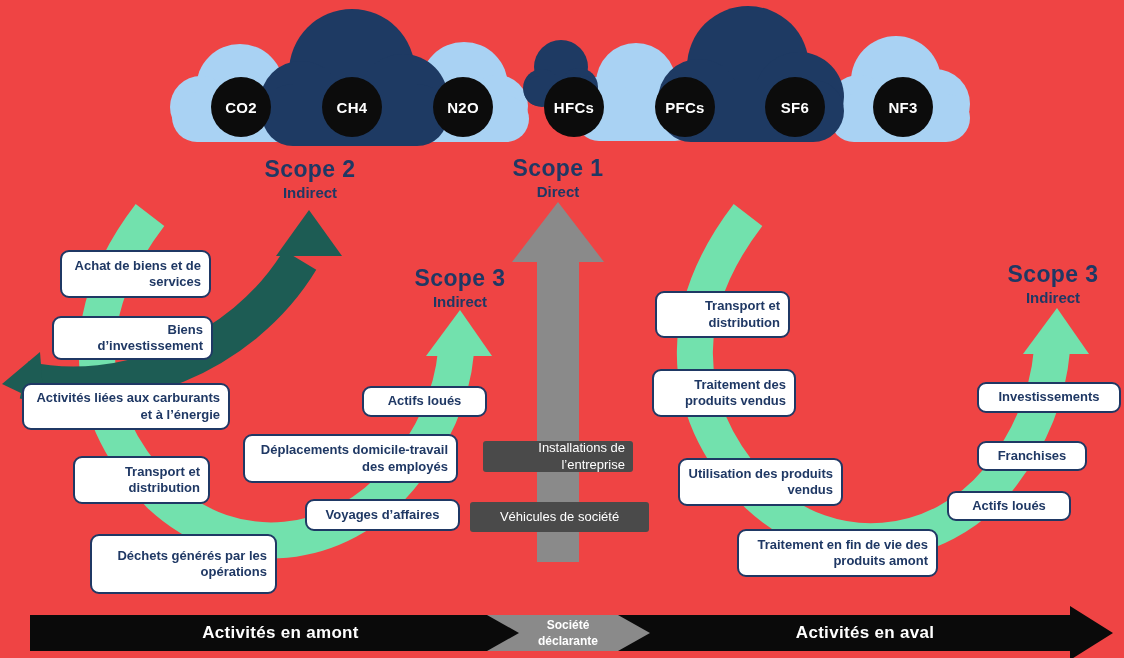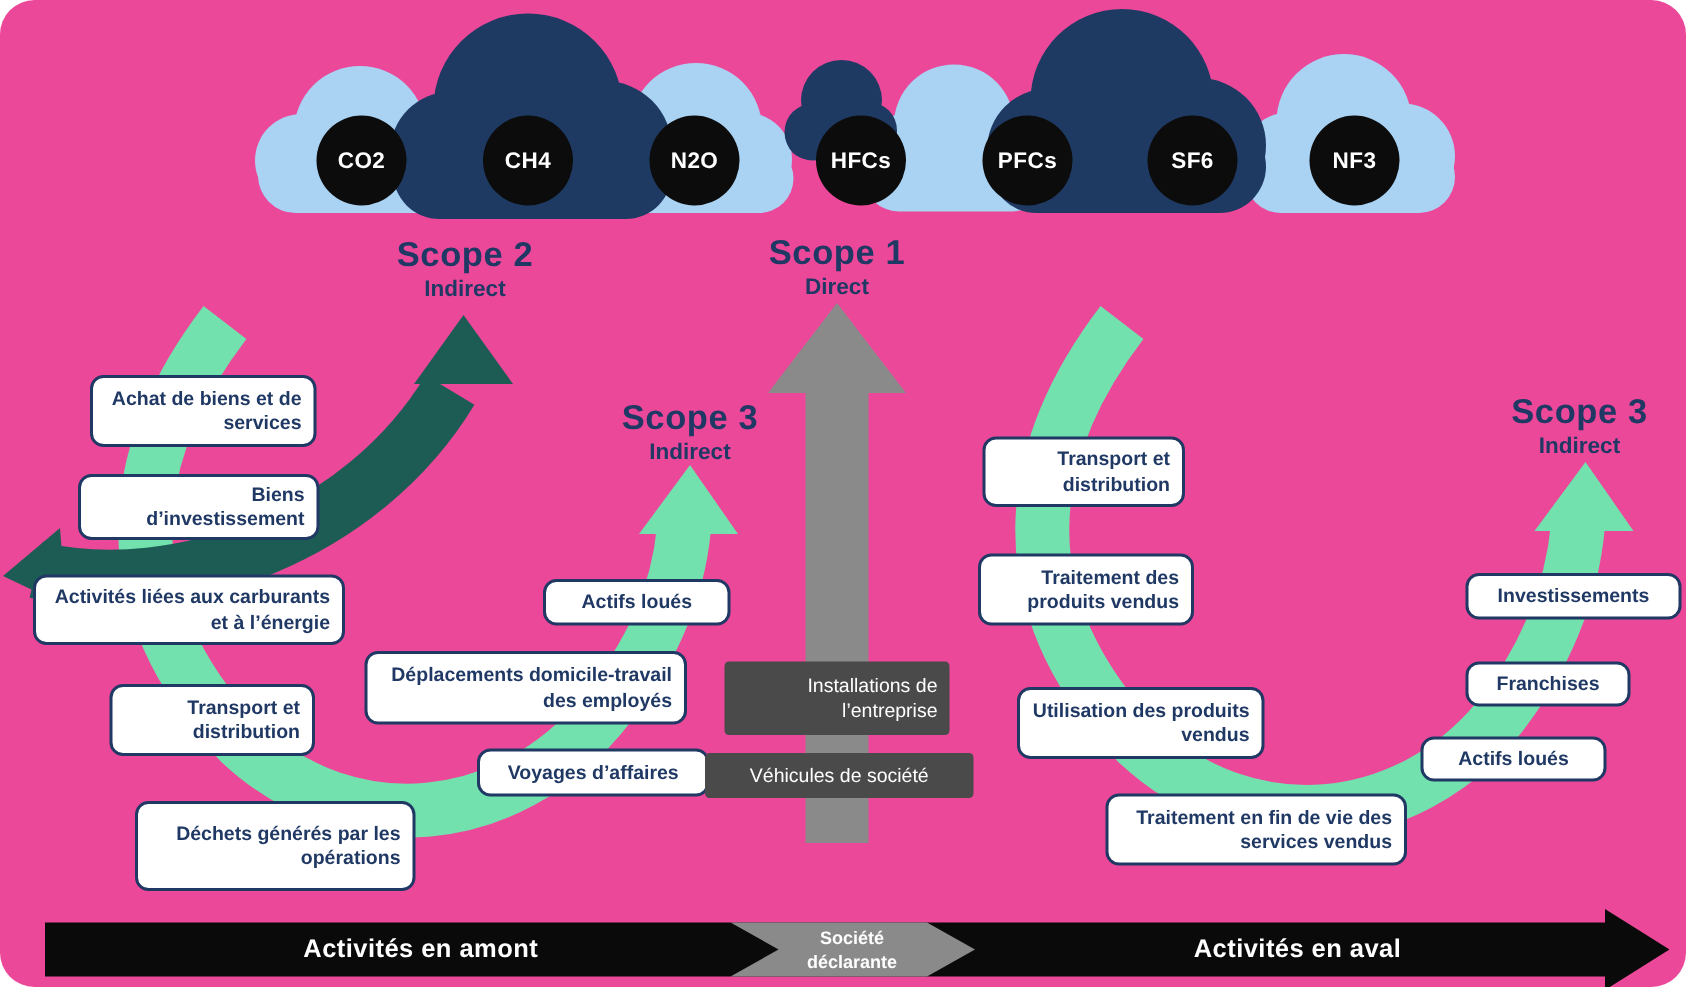--- a/index.html
+++ b/index.html
@@ -1,18 +1,18 @@
 <!DOCTYPE html>
 <html><head>
 <meta charset="utf-8">
 <style>
   * { margin:0; padding:0; box-sizing:border-box; }
   html,body { background:#ffffff; }
   body { font-family:"Liberation Sans","DejaVu Sans",sans-serif; }
-  .stage { position:relative; width:1124px; height:658px; background:#ec4899; overflow:hidden;border-radius:23px; }
+  .stage { position:relative; width:1124px; height:658px; background:#ef4444; overflow:hidden; }
   .layer-svg { position:absolute; left:0; top:0; width:1124px; height:658px; z-index:1; }
 
   .gas { position:absolute; width:60px; height:60px; border-radius:50%; background:#0c0c0c;
          color:#ffffff; display:flex; align-items:center; justify-content:center;
          font-size:15px; font-weight:bold; z-index:3; letter-spacing:0.3px; }
 
   .scope { position:absolute; width:160px; text-align:center; z-index:3; color:#1f3864; }
   .scope .t { font-size:23px; font-weight:bold; letter-spacing:0.4px; }
   .scope .s { font-size:15px; font-weight:bold; margin-top:1px; }
 
@@ -117,30 +117,30 @@
     <div class="t">Scope 3</div>
     <div class="s">Indirect</div>
   </div>
 
   <div class="box white" style="left:60px;  top:250px; width:151px; height:48px;">Achat de biens et de services</div>
   <div class="box white" style="left:52px;  top:316px; width:161px; height:44px;">Biens d’investissement</div>
   <div class="box white" style="left:22px;  top:383px; width:208px; height:47px;">Activités liées aux carburants et à l’énergie</div>
   <div class="box white" style="left:73px;  top:456px; width:137px; height:48px;">Transport et distribution</div>
   <div class="box white" style="left:90px;  top:534px; width:187px; height:60px;">Déchets générés par les opérations</div>
   <div class="box white" style="left:243px; top:434px; width:215px; height:49px;">Déplacements domicile-travail des employés</div>
-  <div class="box white" style="left:318px; top:499px; width:155px; height:32px;">Voyages d’affaires</div>
+  <div class="box white" style="left:305px; top:499px; width:155px; height:32px;">Voyages d’affaires</div>
   <div class="box white" style="left:362px; top:386px; width:125px; height:31px;">Actifs loués</div>
 
-  <div class="box dark" style="left:483px; top:441px; width:150px; height:49px;">Installations de l’entreprise</div>
+  <div class="box dark" style="left:483px; top:441px; width:150px; height:31px;">Installations de l’entreprise</div>
   <div class="box dark" style="left:470px; top:502px; width:179px; height:30px;">Véhicules de société</div>
 
   <div class="box white" style="left:655px; top:291px; width:135px; height:47px;">Transport et distribution</div>
   <div class="box white" style="left:652px; top:369px; width:144px; height:48px;">Traitement des produits vendus</div>
   <div class="box white" style="left:678px; top:458px; width:165px; height:48px;">Utilisation des produits vendus</div>
-  <div class="box white" style="left:737px; top:529px; width:201px; height:48px;">Traitement en fin de vie des services vendus</div>
+  <div class="box white" style="left:737px; top:529px; width:201px; height:48px;">Traitement en fin de vie des produits amont</div>
   <div class="box white" style="left:977px; top:382px; width:144px; height:31px;">Investissements</div>
   <div class="box white" style="left:977px; top:441px; width:110px; height:30px;">Franchises</div>
   <div class="box white" style="left:947px; top:491px; width:124px; height:30px;">Actifs loués</div>
 
   <div class="banner-text big" style="left:34px;  top:623px; width:455px;padding-left:38px;">Activités en amont</div>
   <div class="banner-text small" style="left:518px; top:618px; width:100px;">Société déclarante</div>
   <div class="banner-text big" style="left:655px; top:623px; width:420px;">Activités en aval</div>
 
 </div>
 

